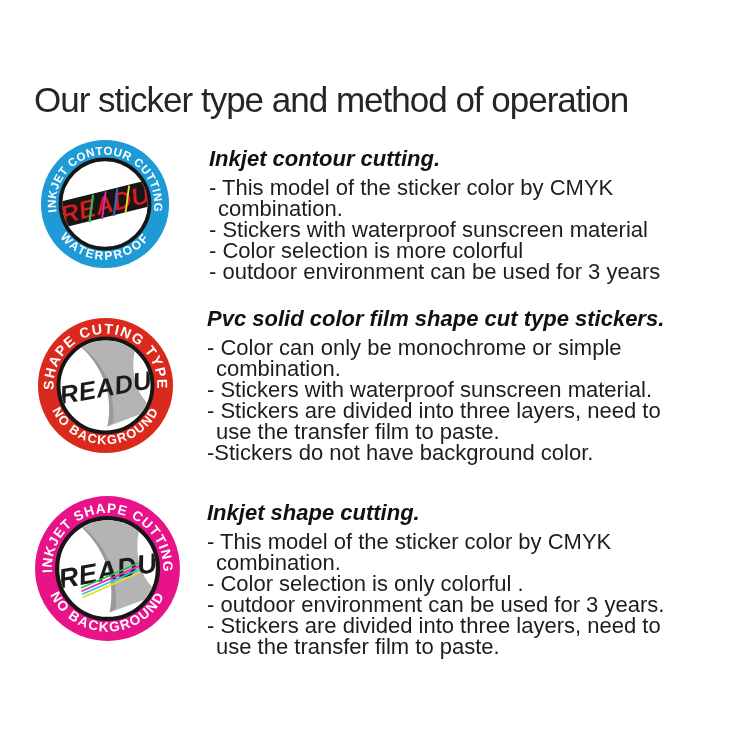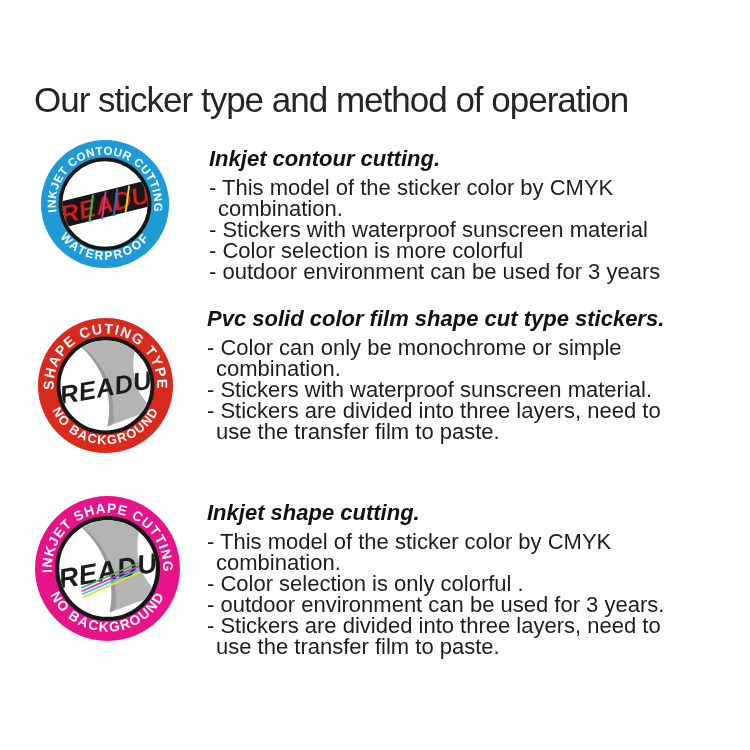--- a/index.html
+++ b/index.html
@@ -106,20 +106,21 @@
     <text class="arc-text arc-bottom" text-anchor="middle">
       <textPath href="#b1" startOffset="50%">NO BACKGROUND</textPath>
     </text>
   </svg>
 
   <div class="textcol textcol-2">
     <h2 class="section-heading">Pvc solid color film shape cut type stickers.</h2>
     <div class="bullet">- Color can only be monochrome or simple combination.</div>
     <div class="bullet">- Stickers with waterproof sunscreen material.</div>
     <div class="bullet">- Stickers are divided into three layers, need to use the transfer film to paste.</div>
+    <div class="bullet">-Stickers do not have background color.</div>
   </div>
 
   <svg class="badge badge-3" viewBox="0 0 140 140">
     <defs>
       <clipPath id="c2">
           <circle cx="70" cy="70" r="46"></circle>
         </clipPath>
       <path id="t2" d="M 17.8,79.2 A 53,53 0 1 1 122.2,79.2" fill="none"></path>
       <path id="b2" d="M 15.6,95.4 A 60,60 0 0 0 124.4,95.4" fill="none"></path>
     </defs>

